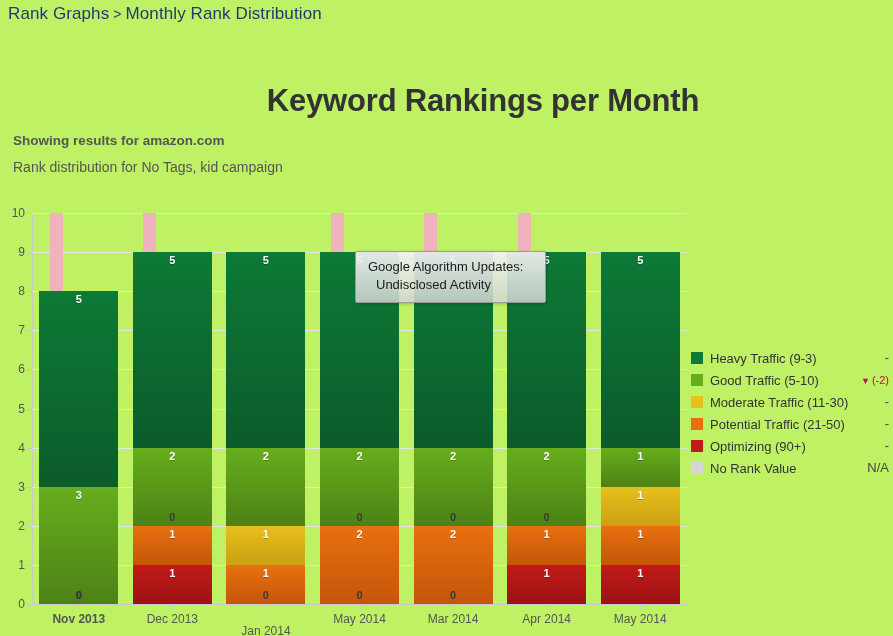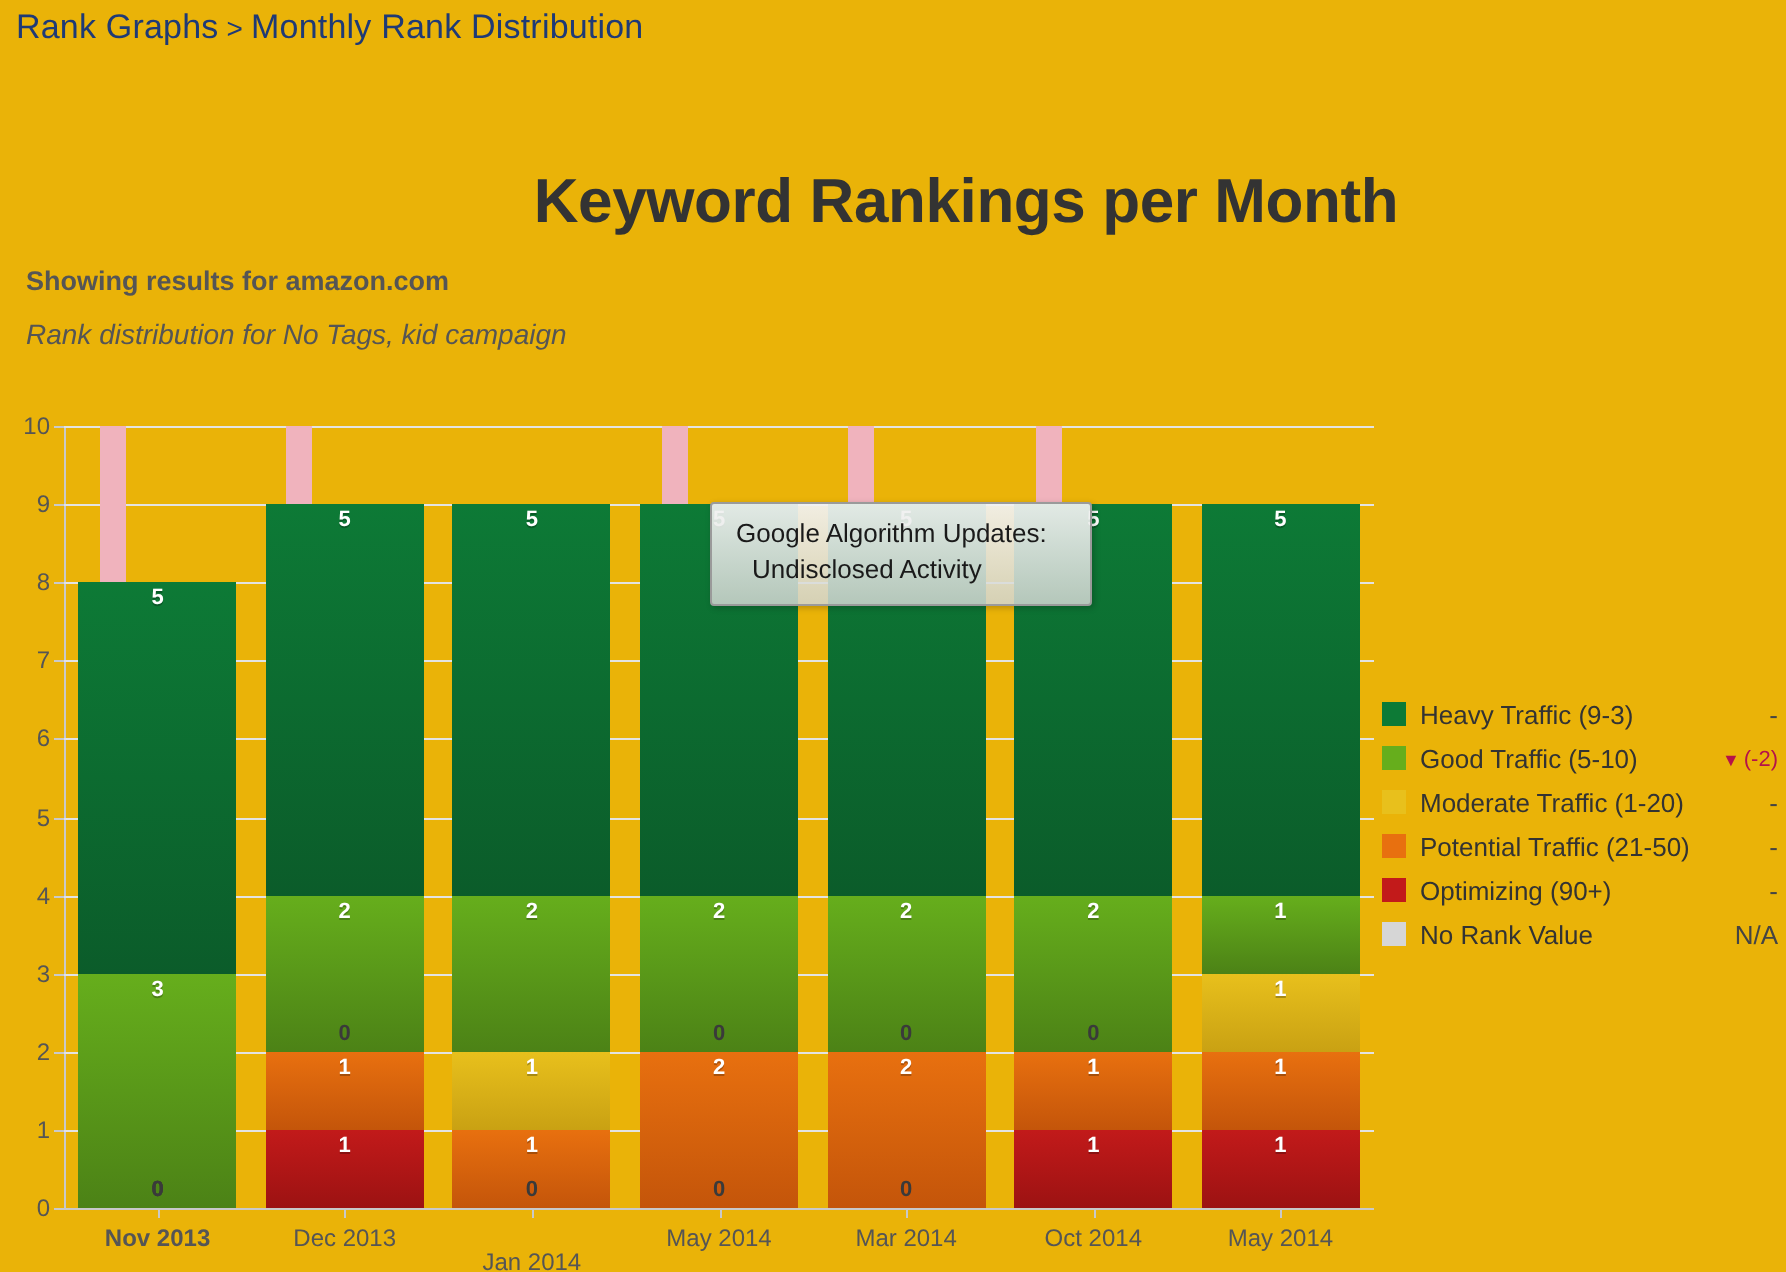--- a/index.html
+++ b/index.html
@@ -6,21 +6,21 @@
   html, body {
     margin: 0; padding: 0;
     width: 893px; height: 636px;
     background: #ffffff;
     font-family: "Liberation Sans", sans-serif;
     overflow: hidden;
   }
   #page {
     position: relative;
     width: 893px; height: 636px;
-    background: #eab308;
+    background: #bef264;
   }
 
   
   .breadcrumb {
     position: absolute;
     left: 8px; top: 4px;
     font-size: 17px;
     color: #1f3a76;
     letter-spacing: 0.1px;
     white-space: nowrap;
@@ -44,21 +44,20 @@
     left: 13px; top: 133px;
     font-size: 13.5px;
     font-weight: bold;
     color: #555555;
   }
   .subtitle {
     position: absolute;
     left: 13px; top: 159px;
     font-size: 14px;
     color: #555555;
-    font-style: italic;
   }
 
   
   .plot {
     position: absolute;
     left: 32px; top: 213px;
     width: 655px; height: 391px;
   }
   .gridline {
     position: absolute;
@@ -385,32 +384,32 @@
       <div class="xlabel" style="left: 78.7857px; font-weight: bold;">Nov 2013</div>
       <div class="xtick" style="left: 172.357px;"></div>
       <div class="xlabel" style="left: 172.357px;">Dec 2013</div>
       <div class="xtick" style="left: 265.929px;"></div>
       <div class="xlabel" style="left: 265.929px; margin-top: 12px;">Jan 2014</div>
       <div class="xtick" style="left: 359.5px;"></div>
       <div class="xlabel" style="left: 359.5px;">May 2014</div>
       <div class="xtick" style="left: 453.071px;"></div>
       <div class="xlabel" style="left: 453.071px;">Mar 2014</div>
       <div class="xtick" style="left: 546.643px;"></div>
-      <div class="xlabel" style="left: 546.643px;">Oct 2014</div>
+      <div class="xlabel" style="left: 546.643px;">Apr 2014</div>
       <div class="xtick" style="left: 640.214px;"></div>
       <div class="xlabel" style="left: 640.214px;">May 2014</div>
     </div>
 
   <div class="tooltip">
     <div class="l1">Google Algorithm Updates:</div>
     <div class="l2">Undisclosed Activity</div>
   </div>
 
   <div class="legend" id="legend">
       <div class="legend-row"><span class="legend-swatch" style="background: rgb(13, 122, 54);"></span><span class="legend-label">Heavy Traffic (9-3)</span><span class="legend-value">-</span></div>
       <div class="legend-row"><span class="legend-swatch" style="background: rgb(102, 174, 28);"></span><span class="legend-label">Good Traffic (5-10)</span><span class="legend-delta"><span class="arrow">▼</span><span>(-2)</span></span></div>
-      <div class="legend-row"><span class="legend-swatch" style="background: rgb(232, 192, 28);"></span><span class="legend-label">Moderate Traffic (1-20)</span><span class="legend-value">-</span></div>
+      <div class="legend-row"><span class="legend-swatch" style="background: rgb(232, 192, 28);"></span><span class="legend-label">Moderate Traffic (11-30)</span><span class="legend-value">-</span></div>
       <div class="legend-row"><span class="legend-swatch" style="background: rgb(232, 112, 15);"></span><span class="legend-label">Potential Traffic (21-50)</span><span class="legend-value">-</span></div>
       <div class="legend-row"><span class="legend-swatch" style="background: rgb(194, 26, 26);"></span><span class="legend-label">Optimizing (90+)</span><span class="legend-value">-</span></div>
       <div class="legend-row"><span class="legend-swatch" style="background: rgb(214, 214, 214);"></span><span class="legend-label">No Rank Value</span><span class="legend-value">N/A</span></div>
     </div>
 
 </div>
 
 </body></html>

